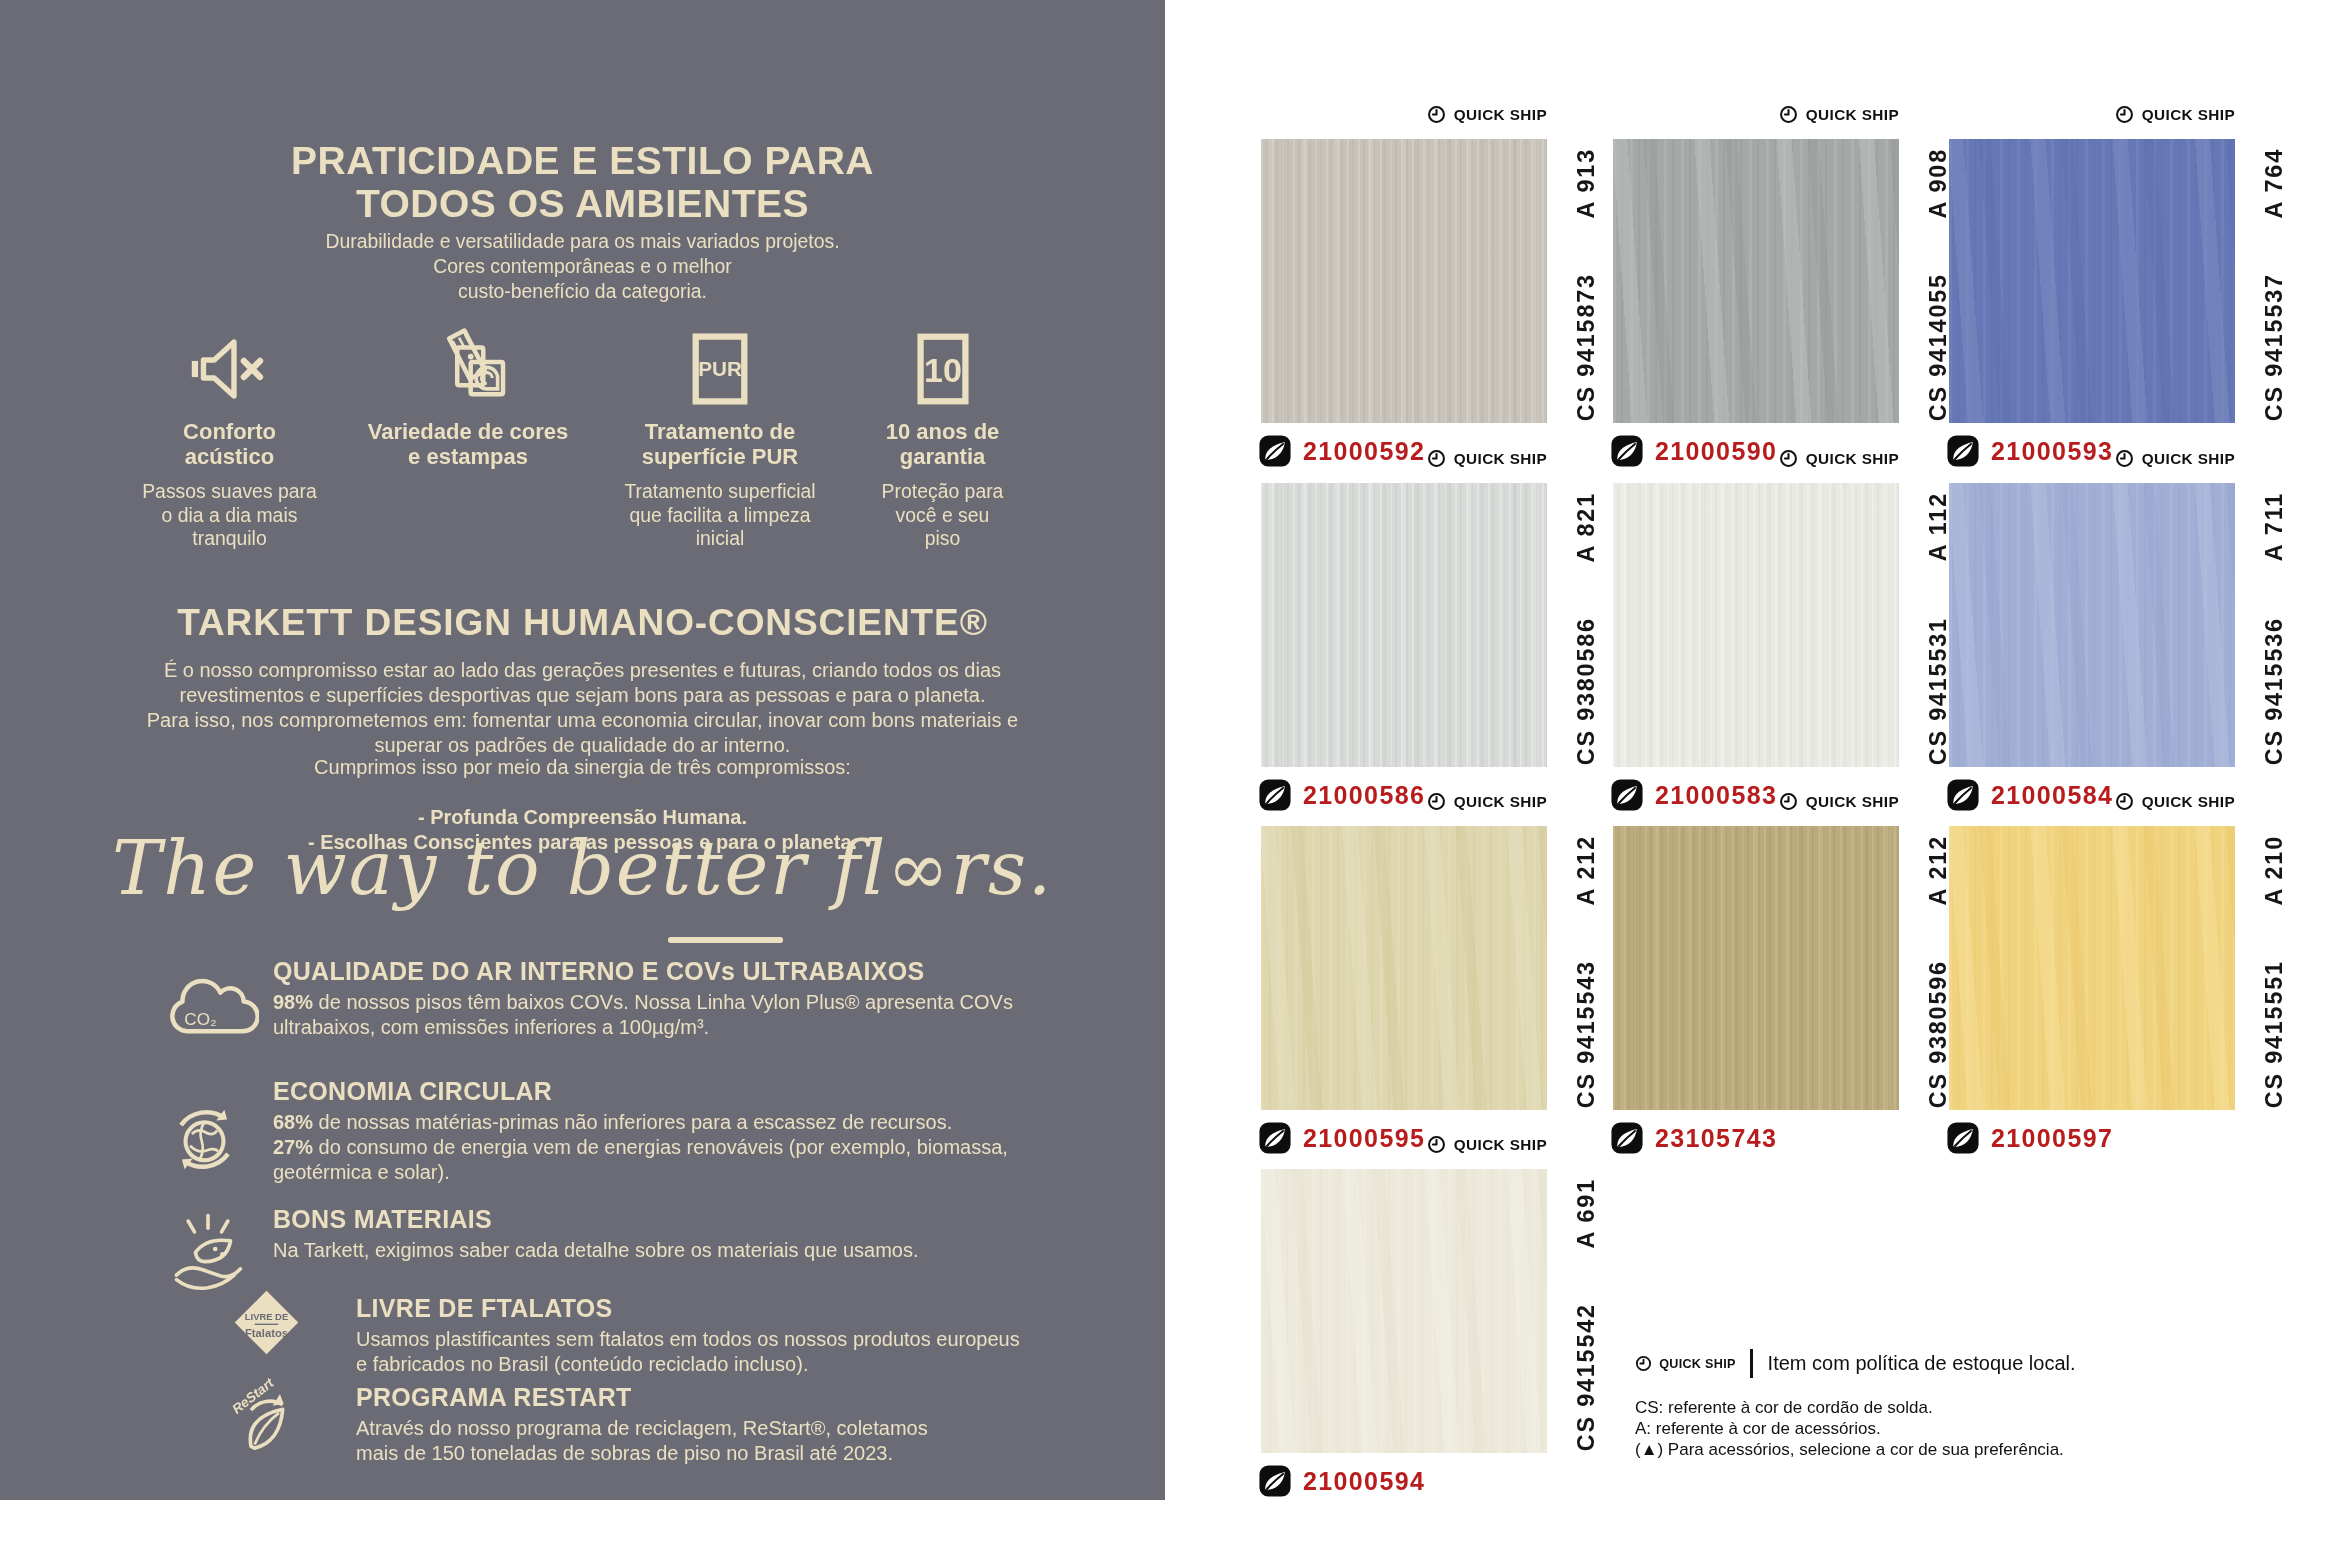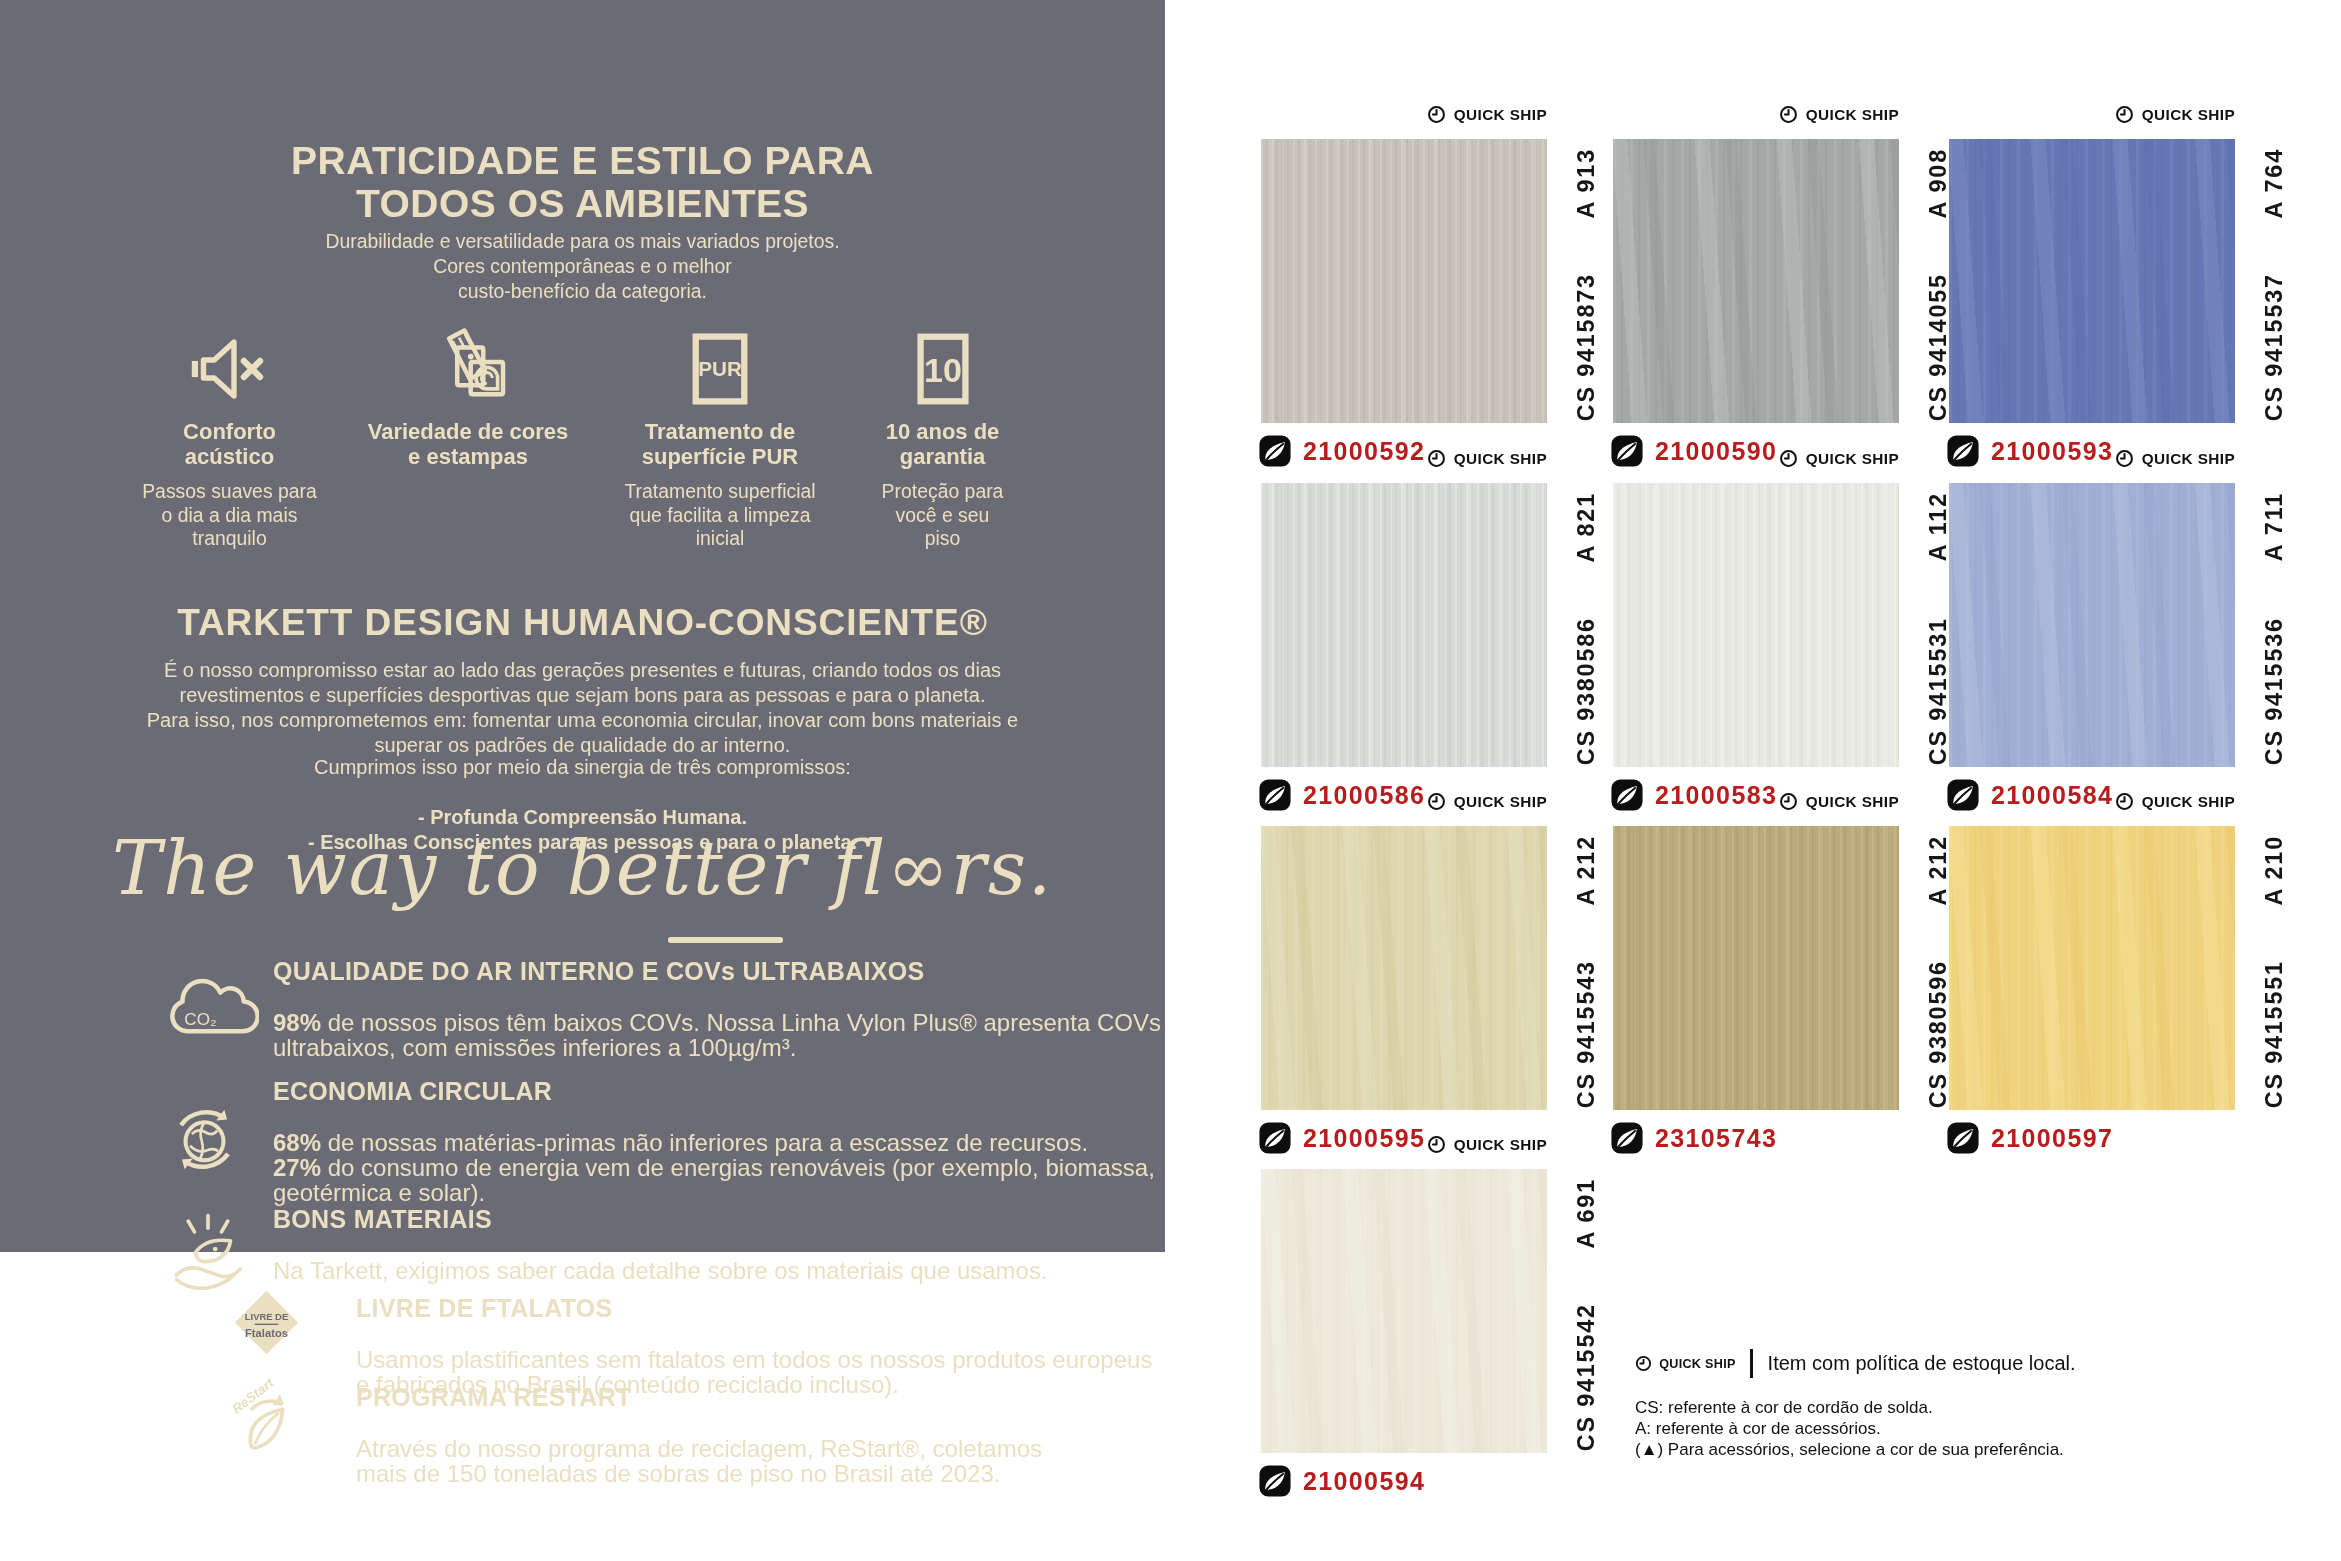--- a/index.html
+++ b/index.html
@@ -1,37 +1,37 @@
 <!DOCTYPE html>
 <html style="font-size:14.4px"><head>
 <meta charset="utf-8">
 <style>
   html,body{margin:0;padding:0;background:#fff;}
   .page{position:relative;width:2342px;height:1562px;overflow:hidden;font-family:"Liberation Sans",sans-serif;}
   
-  .left-panel{position:absolute;left:0;top:0;width:1165px;height:1252px;background:#6A6B74;color:#EBDFC1;}
+  .left-panel{position:absolute;left:0;top:0;width:1165px;height:1500px;background:#6A6B74;color:#EBDFC1;}
   .left-panel .abs{position:absolute;left:0;width:100%;text-align:center;white-space:pre-line;}
   .h-title{top:113px;font-size:39px;line-height:43px;font-weight:bold;letter-spacing:0.5px;}
   .subtitle{top:210px;font-size:19.4px;line-height:25px;}
   .features{position:absolute;top:308px;left:0;right:0;display:flex;justify-content:center;gap:31px;}
   .feature{text-align:center;}
   .feature .icon-box{height:97px;display:flex;align-items:flex-end;justify-content:center;}
   .feature h3{font-size:22px;line-height:25px;font-weight:bold;margin:13.5px 0 0;white-space:pre-line;}
   .feature p{font-size:19.4px;line-height:23.4px;margin:11.7px 0 0;white-space:pre-line;}
   .design-heading{top:571px;font-size:37px;font-weight:bold;letter-spacing:0.9px;}
   .design-body{top:638px;font-size:20px;line-height:25px;}
   .commitments{top:730px;font-size:20px;line-height:25px;}
   .commitments .bold-line{font-weight:bold;}
   .tagline{top:825px;font-family:"DejaVu Serif",serif;font-style:italic;font-size:74px;letter-spacing:1.8px;}
   .tagline-underline{position:absolute;left:668px;top:937px;width:115px;height:6.3px;background:#EBDFC1;border-radius:2.7px;}
   .sust-item{position:absolute;left:0;width:100%;height:0;}
   .s-icon{position:absolute;}
   .s-text{position:absolute;}
   .s-title{font-size:25px;font-weight:bold;letter-spacing:0.3px;}
-  .s-body{font-size:24px;line-height:25px;margin-top:24px;white-space:pre-line;}
+  .s-body{font-size:20px;line-height:25px;margin-top:4px;white-space:pre-line;}
   .s-body .b{font-weight:bold;}
   
   .right-panel{position:absolute;left:1165px;top:0;width:1177px;height:1562px;background:#ffffff;color:#111;}
   .card{position:absolute;width:286px;height:284px;}
   .swatch{position:absolute;inset:0;}
   .quickship{position:absolute;top:-34px;right:0;display:flex;align-items:center;gap:8px;font-size:15.3px;font-weight:800;letter-spacing:0.4px;color:#111;}
   .code-row{position:absolute;top:296px;left:-1.8px;display:flex;align-items:center;gap:11.7px;font-size:25px;font-weight:600;letter-spacing:1.4px;color:#b91c1c;}
   .vlabel{position:absolute;width:284px;height:34px;left:308px;top:284px;transform:rotate(-90deg);transform-origin:0 0;display:flex;justify-content:space-between;align-items:center;padding:0 9px 0 1.8px;box-sizing:border-box;font-size:23.4px;font-weight:600;letter-spacing:1.8px;color:#161616;}
   .legend{position:absolute;left:470px;top:1349px;color:#111;}
   .legend-line1{display:flex;align-items:center;gap:7.2px;}

